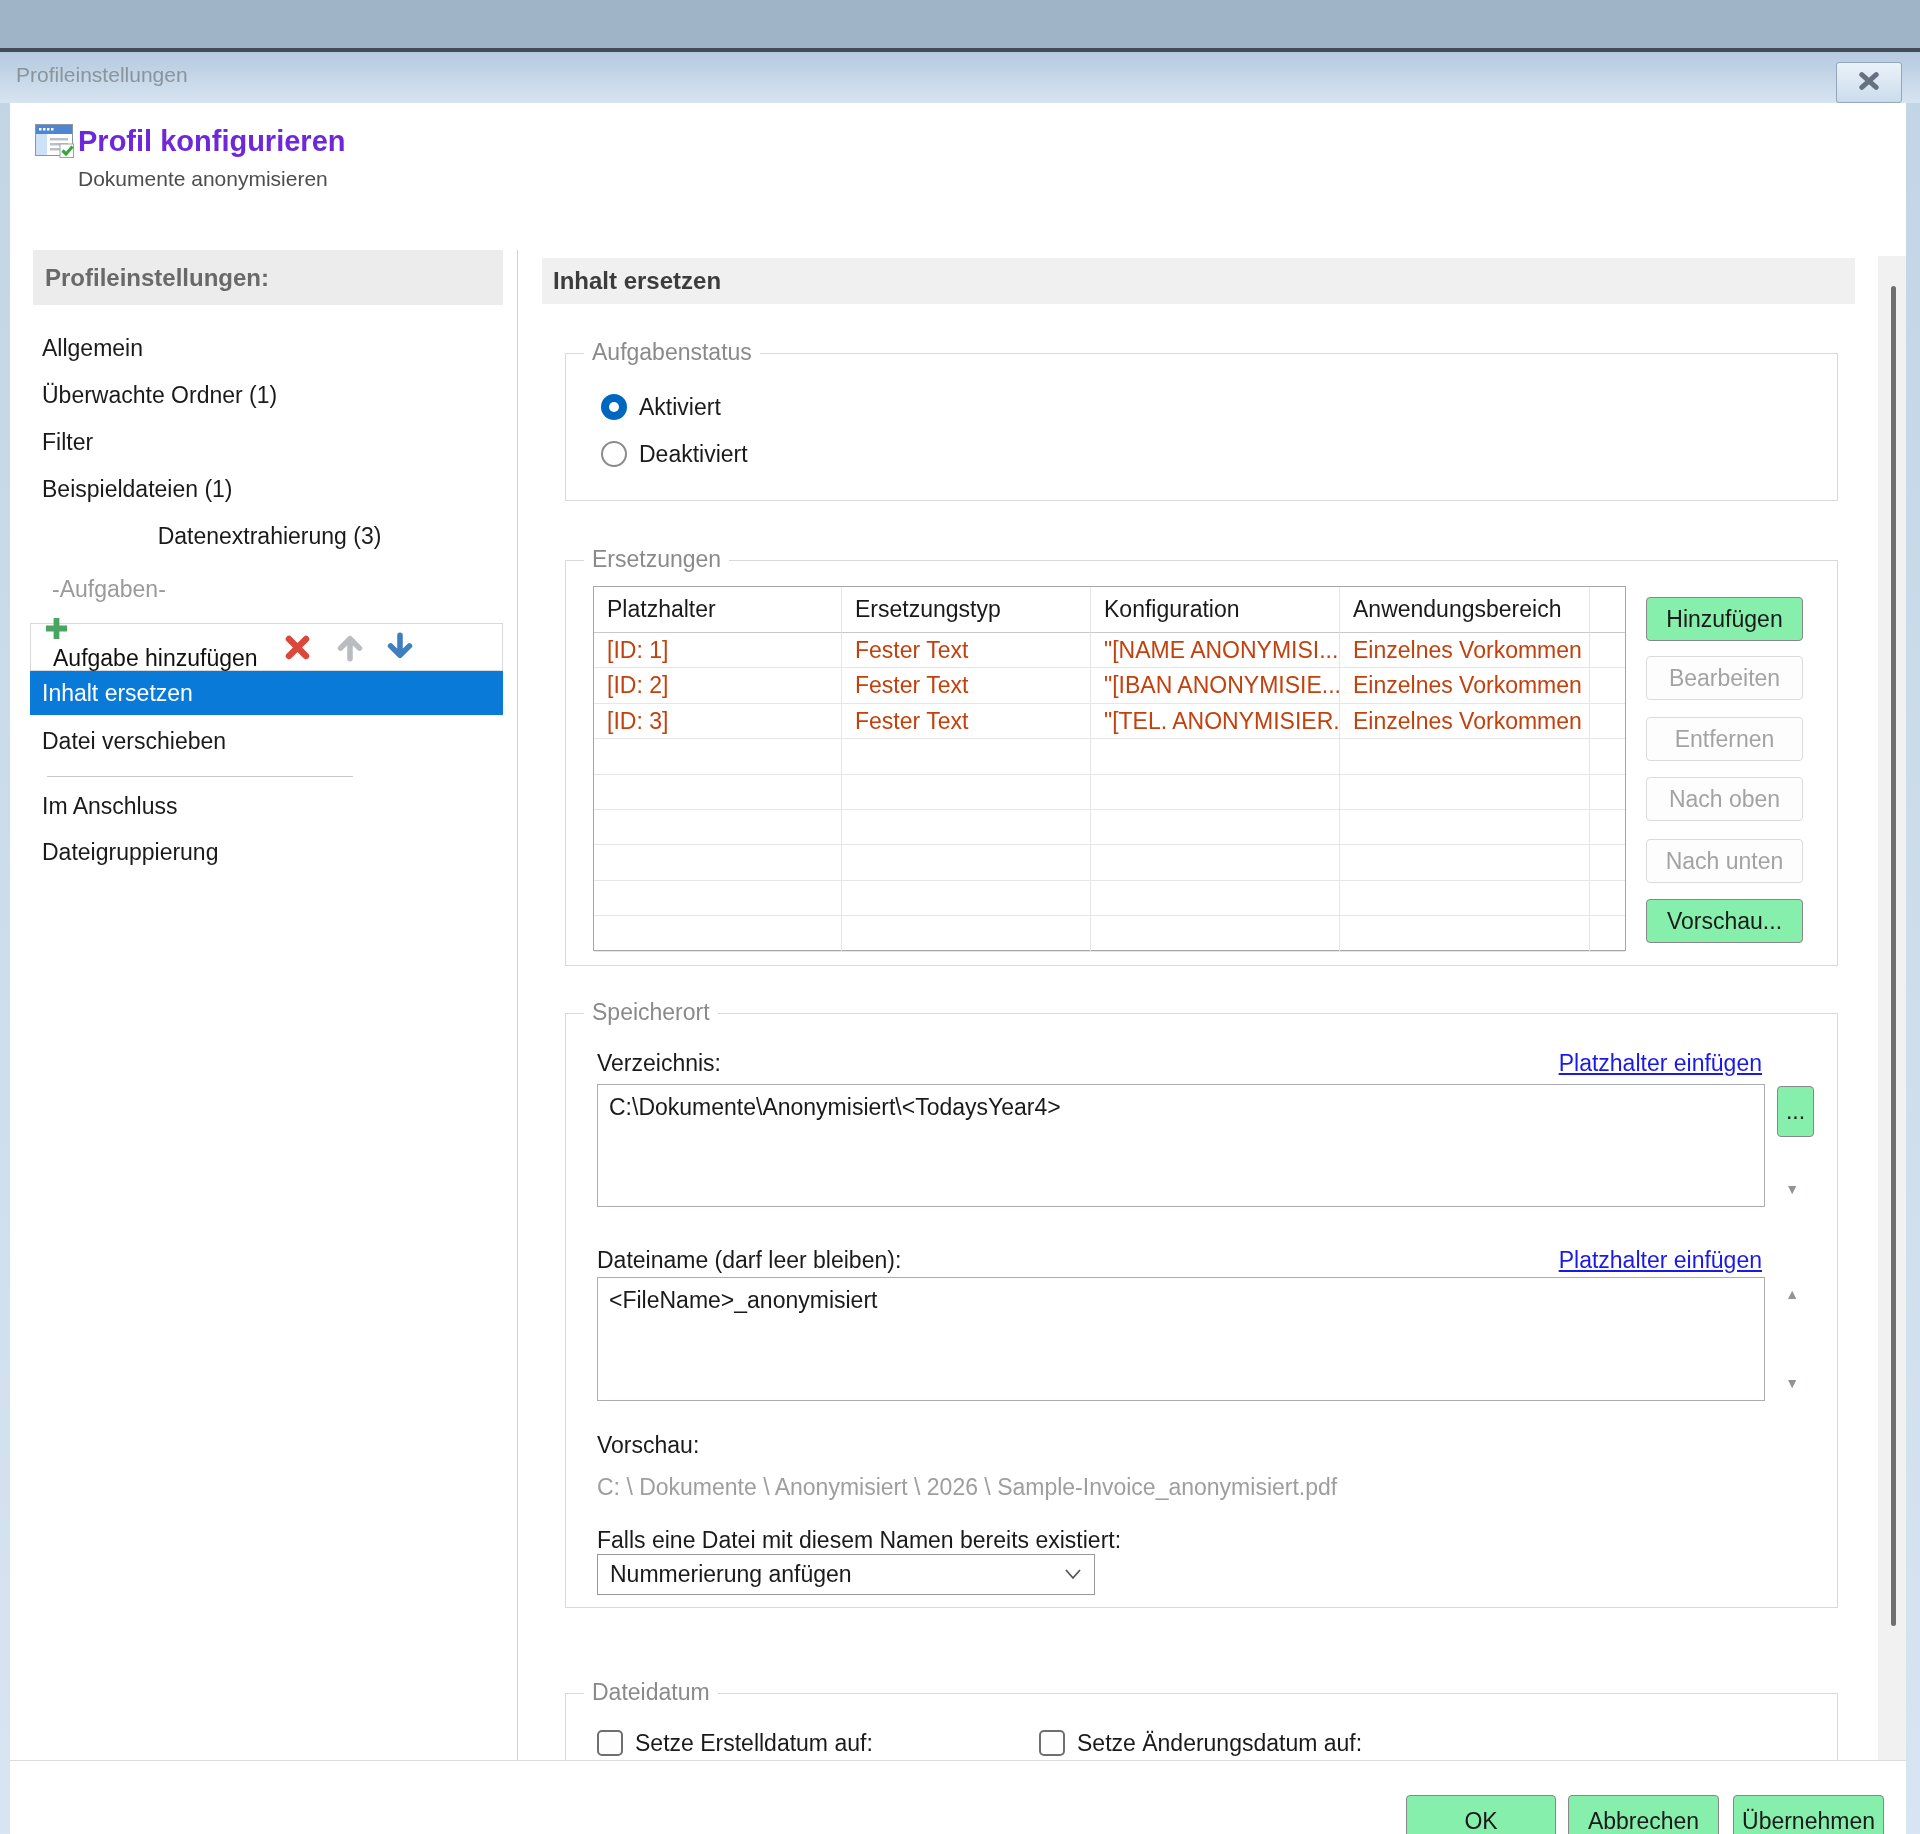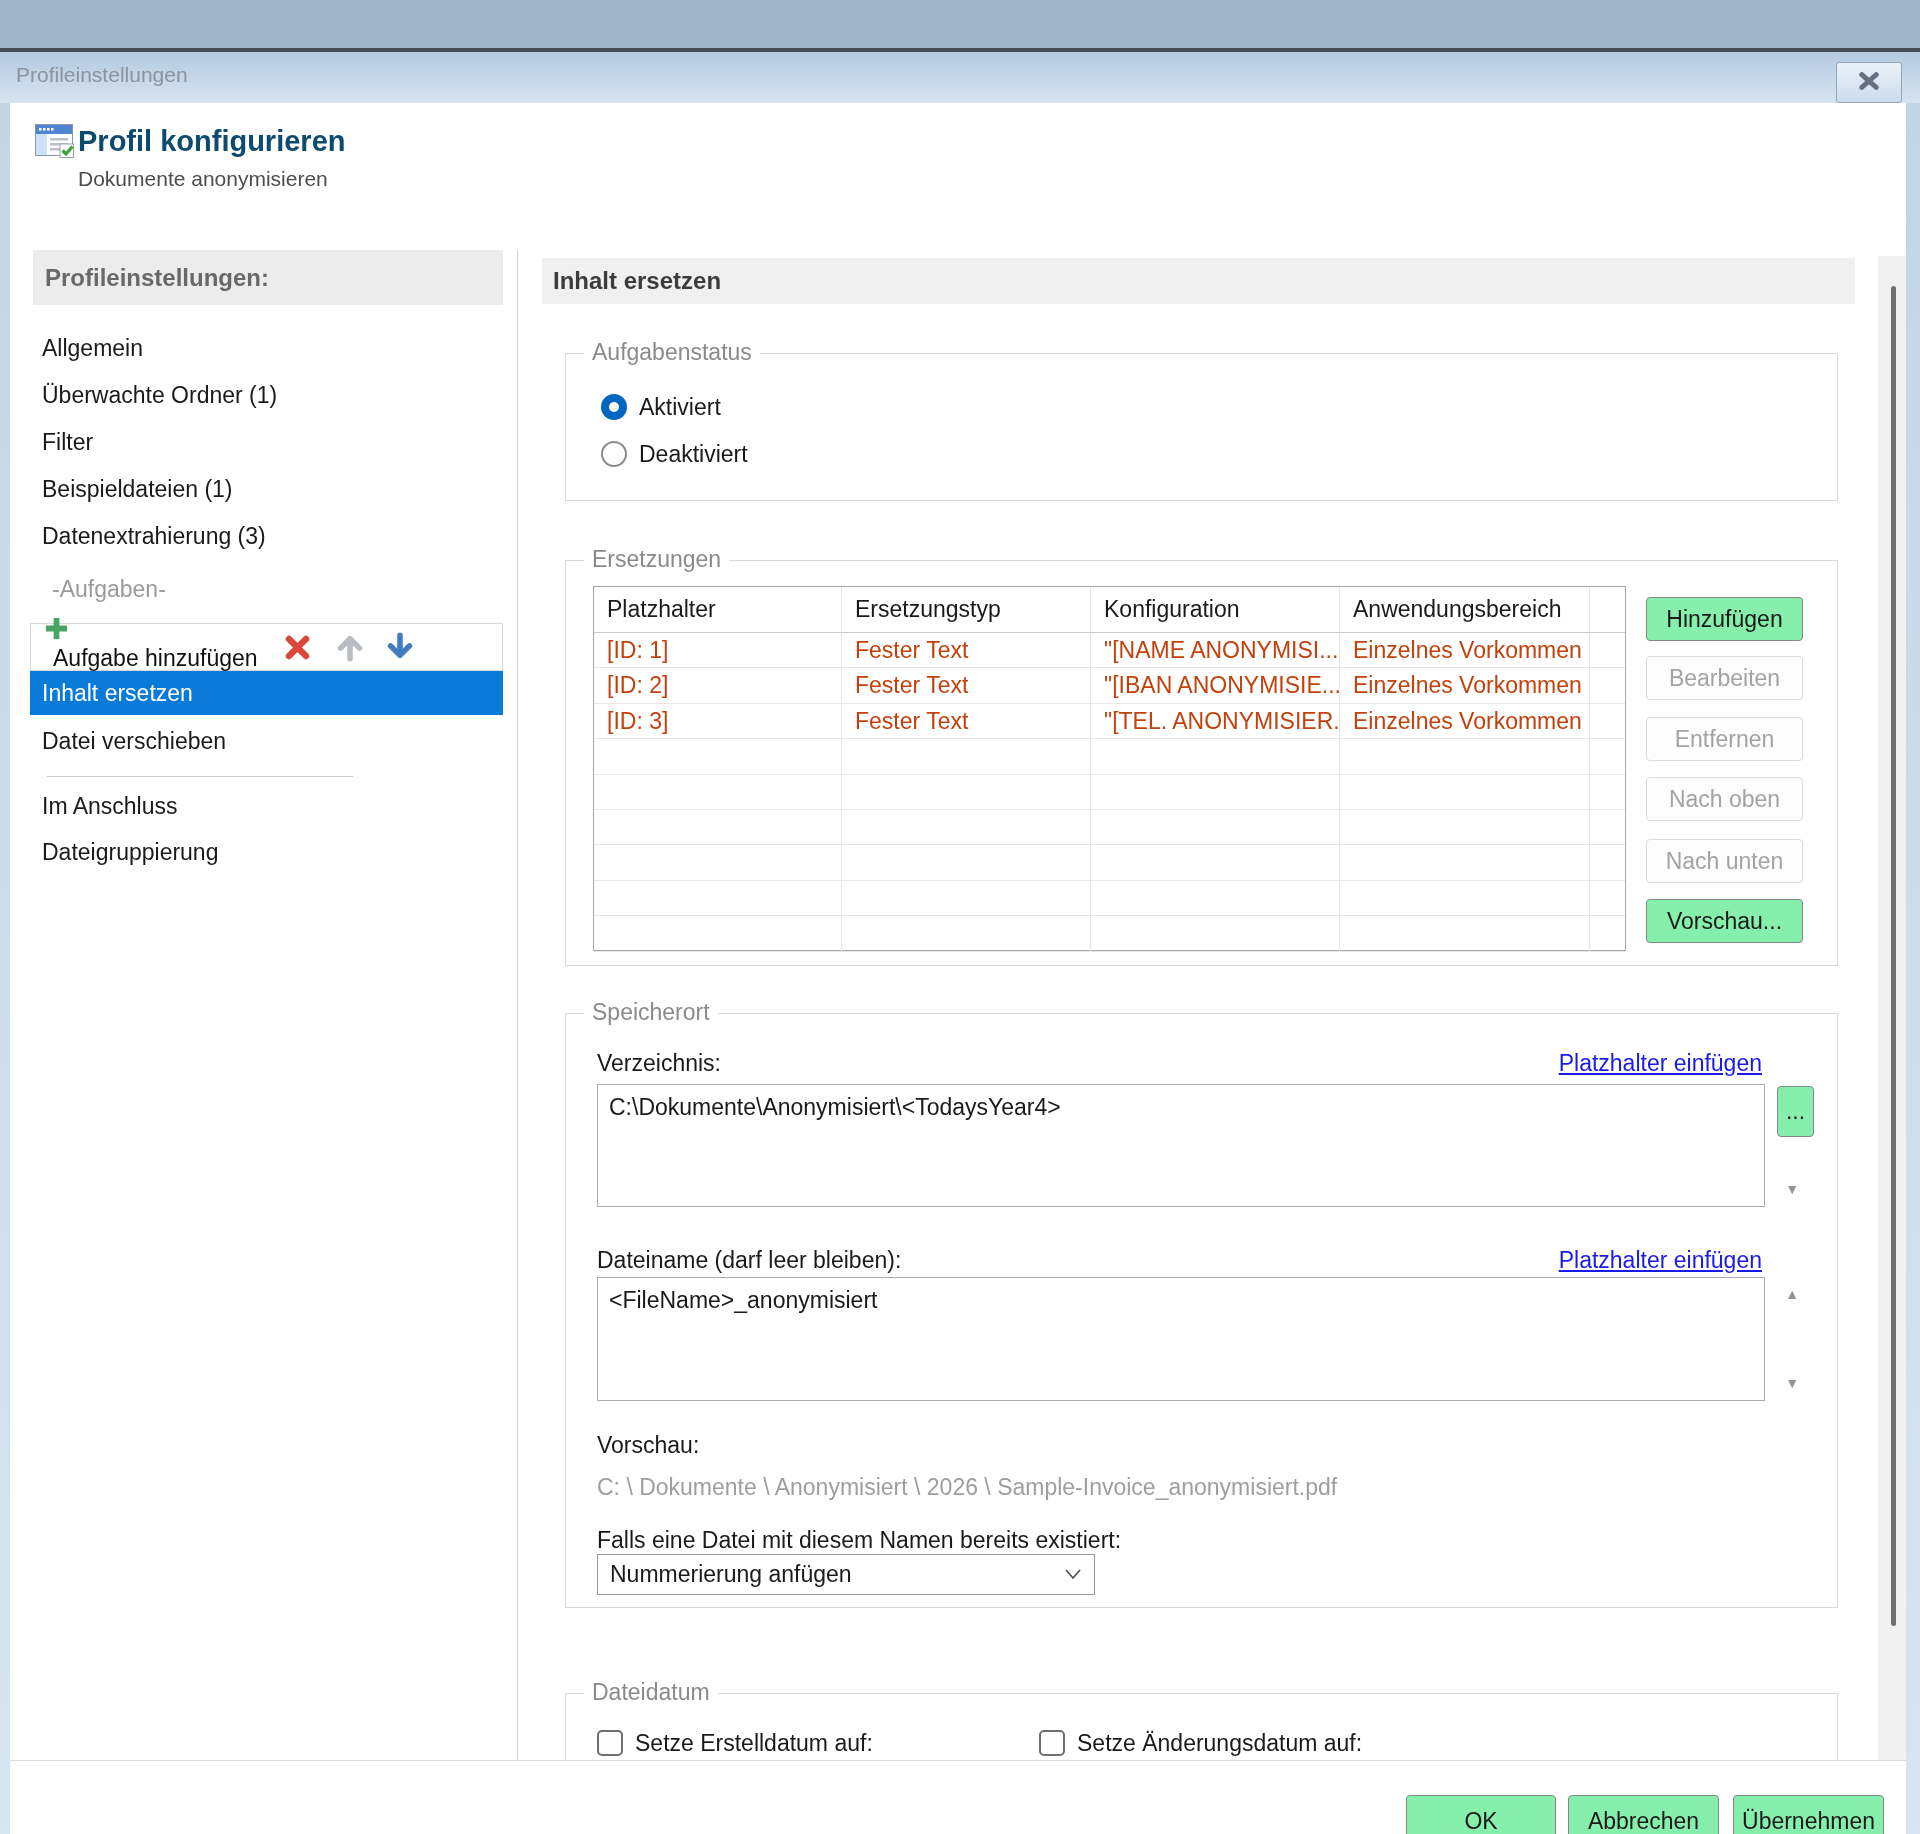--- a/index.html
+++ b/index.html
@@ -5,21 +5,21 @@
   html,body{margin:0;padding:0;}
   body{font-family:"Liberation Sans",sans-serif;background:#9fb4c6;}
   #dialog{position:relative;width:1920px;height:1834px;background:linear-gradient(#c2d5e5,#d8e5f2);overflow:hidden;margin-top:48px;}
   #titlebar{position:absolute;left:0;top:0;width:100%;height:55px;background:linear-gradient(#b4cadf,#d7e4f1);border-top:4px solid #454c55;box-sizing:border-box;}
   #titlebar-text{position:absolute;left:16px;top:11px;font-size:21px;color:#8b939c;}
   #close-btn{position:absolute;right:18px;top:10px;width:64px;height:39px;background:linear-gradient(#eaf2f9,#ccdcec);border:1px solid #93a7ba;border-radius:3px;display:flex;align-items:center;justify-content:center;cursor:pointer;}
   #client{position:absolute;left:10px;top:55px;width:1896px;height:1767px;background:#fff;}
 
   
   #app-icon{position:absolute;left:23px;top:15px;}
-  #page-title{position:absolute;left:68px;top:22px;font-size:29px;font-weight:600;color:#0c4a6e;}
+  #page-title{position:absolute;left:68px;top:22px;font-size:29px;font-weight:600;color:#6d28d9;}
   #page-subtitle{position:absolute;left:68px;top:64px;font-size:21px;color:#4d4d4d;}
 
   
   #side-heading{position:absolute;left:23px;top:147px;width:470px;height:55px;background:#ececec;box-sizing:border-box;padding-left:12px;line-height:55px;font-size:24px;font-weight:bold;color:#696969;}
   .side-item{position:absolute;left:32px;width:455px;height:30px;line-height:30px;font-size:23px;color:#1a1a1a;cursor:pointer;}
   .side-muted{color:#9a9a9a;}
   #task-toolbar{position:absolute;left:20px;top:520px;width:473px;height:48px;border:1px solid #d9d9d9;box-sizing:border-box;display:flex;align-items:center;background:#fff;}
   #add-task-btn{display:flex;align-items:flex-start;margin-left:13px;cursor:pointer;flex-direction:column;}
   #add-task-label{font-size:23px;color:#111;margin-left:9px;}
   .caret-down{width:0;height:0;border-left:6px solid transparent;border-right:6px solid transparent;border-top:7px solid #1a1a1a;margin-left:10px;}
@@ -112,21 +112,21 @@
       </svg>
     </span>
     <div id="page-title">Profil konfigurieren</div>
     <div id="page-subtitle">Dokumente anonymisieren</div>
 
     <div id="side-heading">Profileinstellungen:</div>
     <div class="side-item" style="top:230px;">Allgemein</div>
     <div class="side-item" style="top:277px;">Überwachte Ordner (1)</div>
     <div class="side-item" style="top:324px;">Filter</div>
     <div class="side-item" style="top:371px;">Beispieldateien (1)</div>
-    <div class="side-item" style="top:418px;">Datenextrahierung (3)</div>
+    <div class="side-item" style="top:418px;text-align:center;">Datenextrahierung (3)</div>
     <div class="side-item side-muted" style="left:42px;top:471px;">-Aufgaben-</div>
 
     <div id="task-toolbar">
       <div id="add-task-btn">
         <span>
           <svg width="25" height="25" viewBox="0 0 26 26">
               <path d="M10 2h6v8h8v6h-8v8h-6v-8H2v-6h8z" fill="#4aa564"></path>
             </svg>
         </span>
         <span id="add-task-label">Aufgabe hinzufügen</span>

